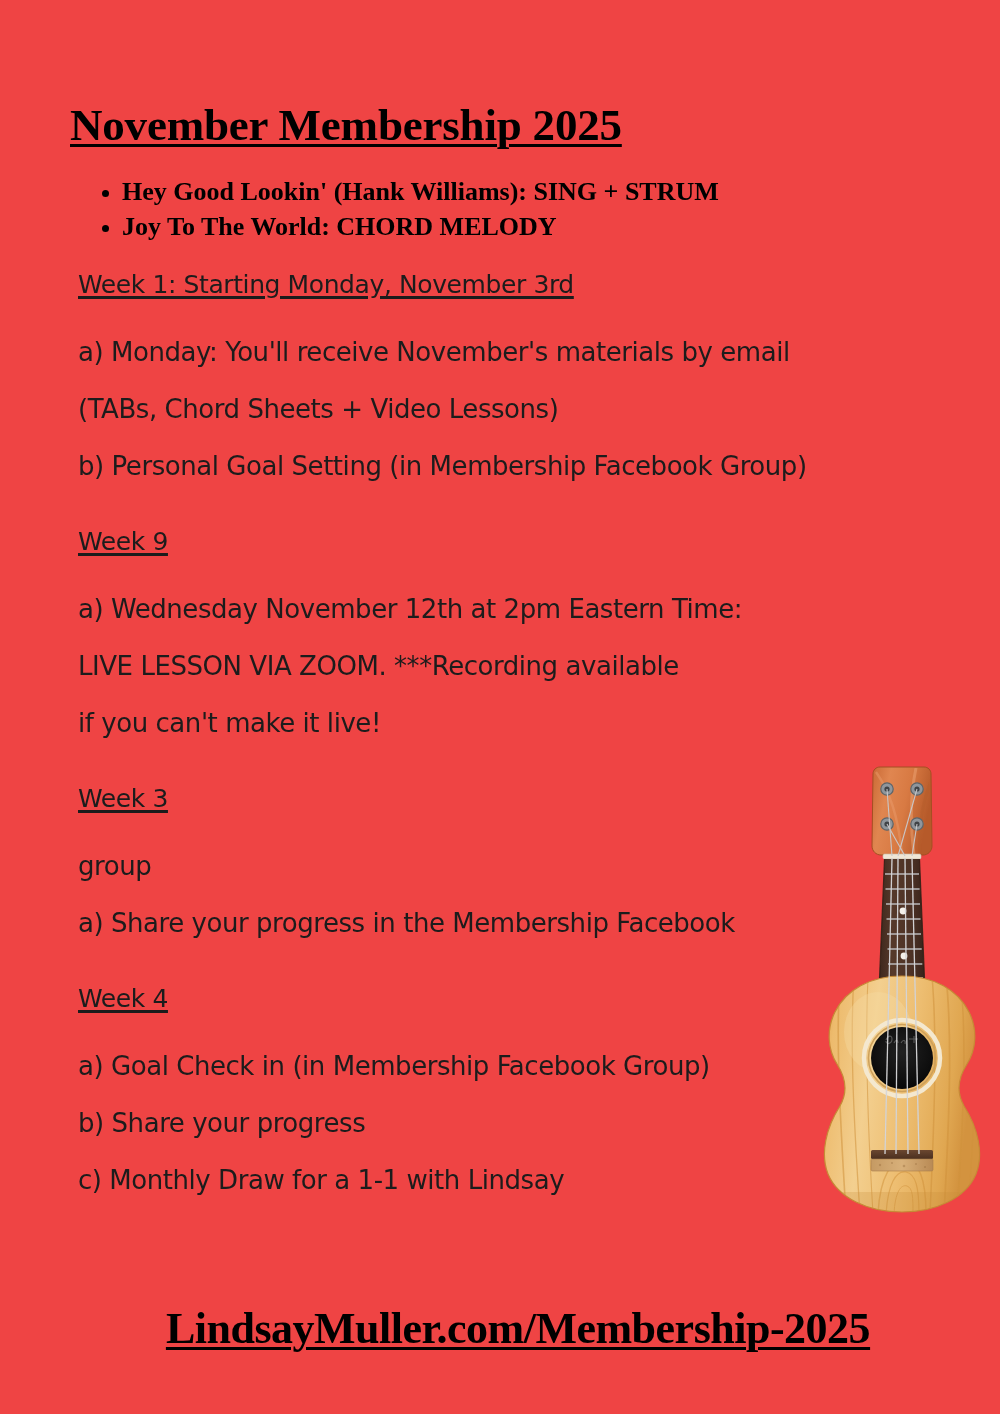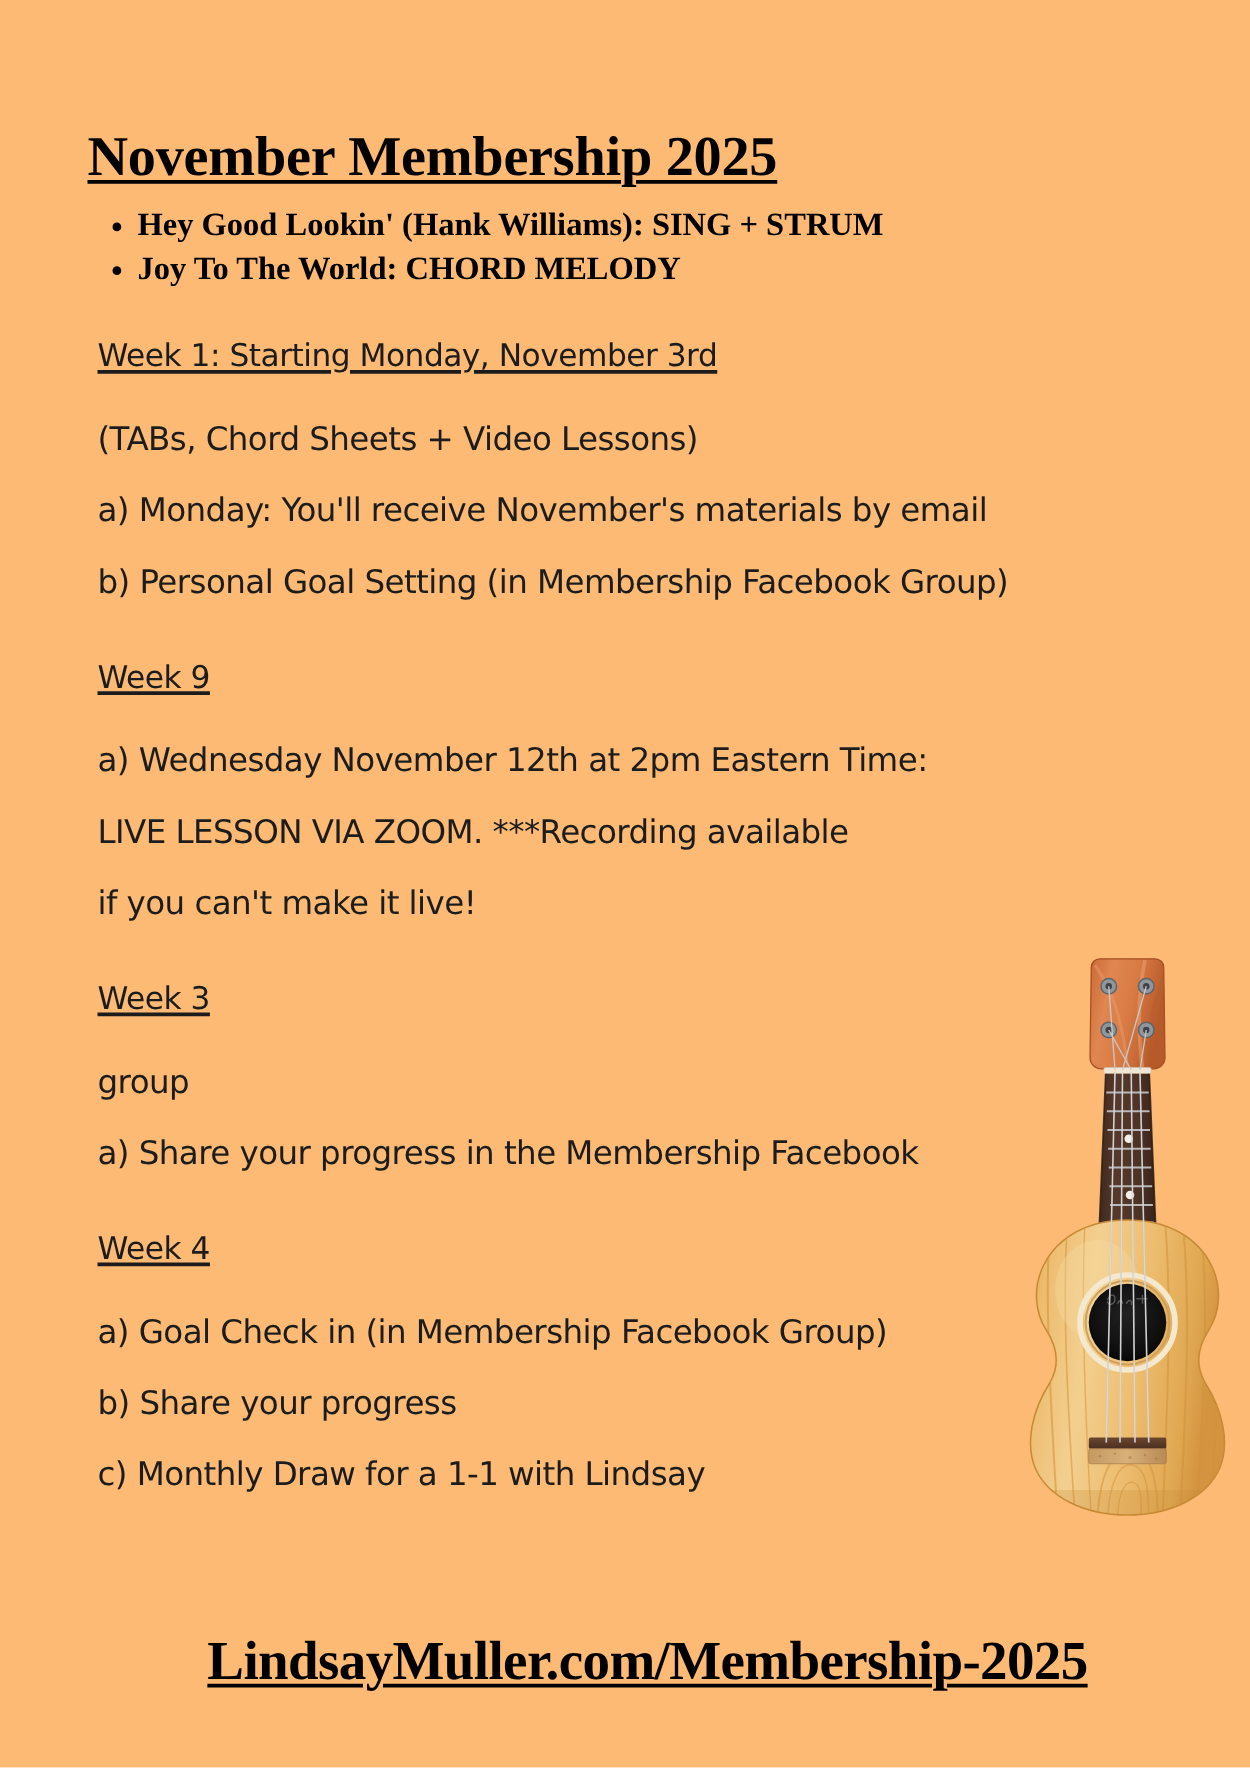--- a/index.html
+++ b/index.html
@@ -14,21 +14,21 @@
     position: relative;
     overflow: hidden;
     font-family: "Liberation Sans", sans-serif;
     color: #1a1a1a;
     -webkit-font-smoothing: antialiased;
   }
 
   .page {
     position: absolute;
     inset: 0;
-    background: #fdba74;
+    background: #ef4444;
   }
 
   
   .doc-title {
     position: absolute;
     left: 70px;
     top: 72px;
     font-family: "Liberation Serif", "DejaVu Serif", serif;
     font-weight: bold;
     font-size: 45px;
@@ -39,21 +39,21 @@
     text-underline-offset: 4px;
     text-decoration-thickness: 3px;
     white-space: nowrap;
   }
 
   
   .song-list {
     position: absolute;
     left: 72px;
     top: 162px;
-    margin: 0;
+    margin: 12px;
     padding: 0 0 0 38px;
     list-style: disc;
     font-family: "Liberation Serif", "DejaVu Serif", serif;
     font-weight: bold;
     font-size: 26px;
     line-height: 35px;
     color: #000000;
   }
   .song-list li {
     white-space: nowrap;
@@ -147,22 +147,22 @@
 
   <ul class="song-list">
     <li>Hey Good Lookin' (Hank Williams): SING + STRUM</li>
     <li>Joy To The World: CHORD MELODY</li>
   </ul>
 
   <div class="body-col">
 
     <div class="section">
       <div class="week-heading">Week 1: Starting Monday, November 3rd</div>
+      <p class="body-line">a) Monday: You'll receive November's materials by email</p>
       <p class="body-line">(TABs, Chord Sheets + Video Lessons)</p>
-      <p class="body-line">a) Monday: You'll receive November's materials by email</p>
       <p class="body-line">b) Personal Goal Setting (in Membership Facebook Group)</p>
     </div>
 
     <div class="section">
       <div class="week-heading">Week 9</div>
       <p class="body-line">a) Wednesday November 12th at 2pm Eastern Time:</p>
       <p class="body-line">LIVE LESSON VIA ZOOM. ***Recording available</p>
       <p class="body-line">if you can't make it live!</p>
     </div>
 

